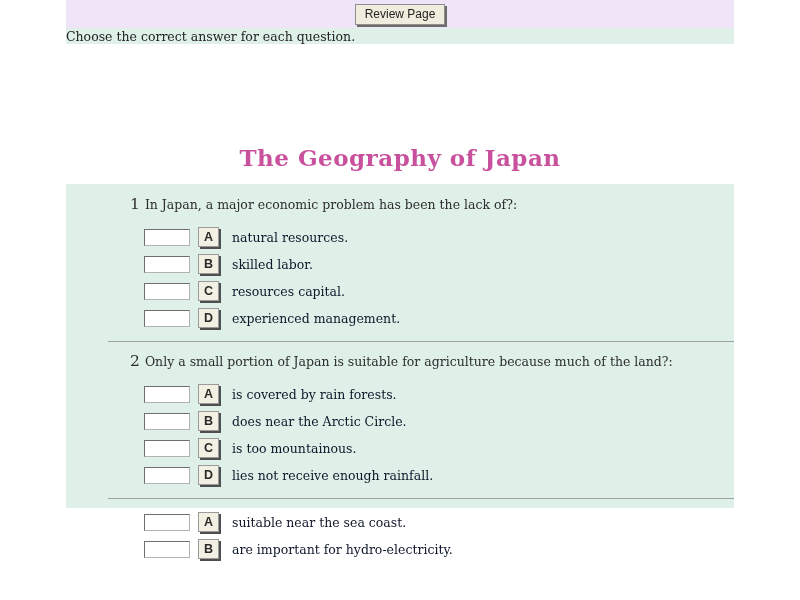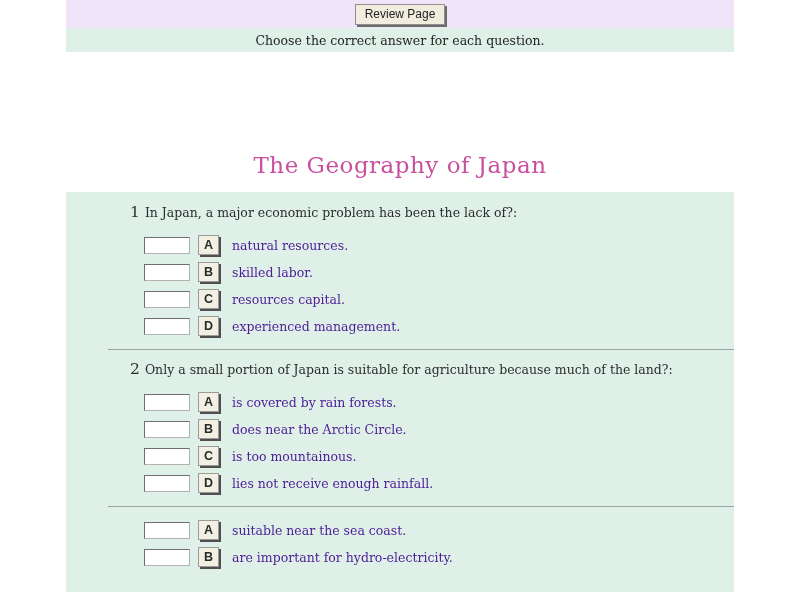--- a/index.html
+++ b/index.html
@@ -28,43 +28,43 @@
     color: #222222;
     background: var(--button-bg, #f0edde);
     border: 1px solid #8f8f8f;
     border-radius: 0;
     box-shadow: 2px 2px 0 #6b6b6b;
     padding: 2px 9px 3px 9px;
     line-height: 14px;
     cursor: pointer;
   }
   .instruction-bar {
-    height: 24px;
+    height: 16px;
     background: var(--instruction-bar-bg, #dff0e8);
     display: flex;
     align-items: center;
-    justify-content: center;
+    justify-content: flex-start;
     font-size: 12.5px;
     color: #232323;
   }
   .page-title {
     margin: 100px 0 13px 0;
     text-align: center;
     font-size: 23px;
-    font-weight: normal;
+    font-weight: bold;
     line-height: 27px;
     color: var(--title-color, #c8509d);
     letter-spacing: 0.5px;
   }
   .content {
     margin: 0 66px;
     background: var(--content-bg, #dff0e8);
     box-sizing: border-box;
     padding-top: 11px;
-    height: 400px; 
+    height: 324px; 
   }
   .q-line {
     margin-left: 64px;
     line-height: 18px;
     white-space: nowrap;
   }
   .q-num {
     font-size: 15.5px;
     color: #2d2d2d;
     margin-right: 5px;
@@ -107,21 +107,21 @@
     box-shadow: 2px 2px 0 #4f4f4f;
     font-family: "Liberation Sans", sans-serif;
     font-size: 12.5px;
     font-weight: bold;
     color: #2a2a2a;
     cursor: pointer;
   }
   .option-text {
     margin-left: 13px;
     font-size: 12.5px;
-    color: #4c1d95;
+    color: #0f172a;
     white-space: nowrap;
   }
   .divider {
     border: none;
     border-top: 1px solid #a0a0a0;
     margin: 13px 0 10px 42px;
     height: 0;
   }
 </style>
 </head>

